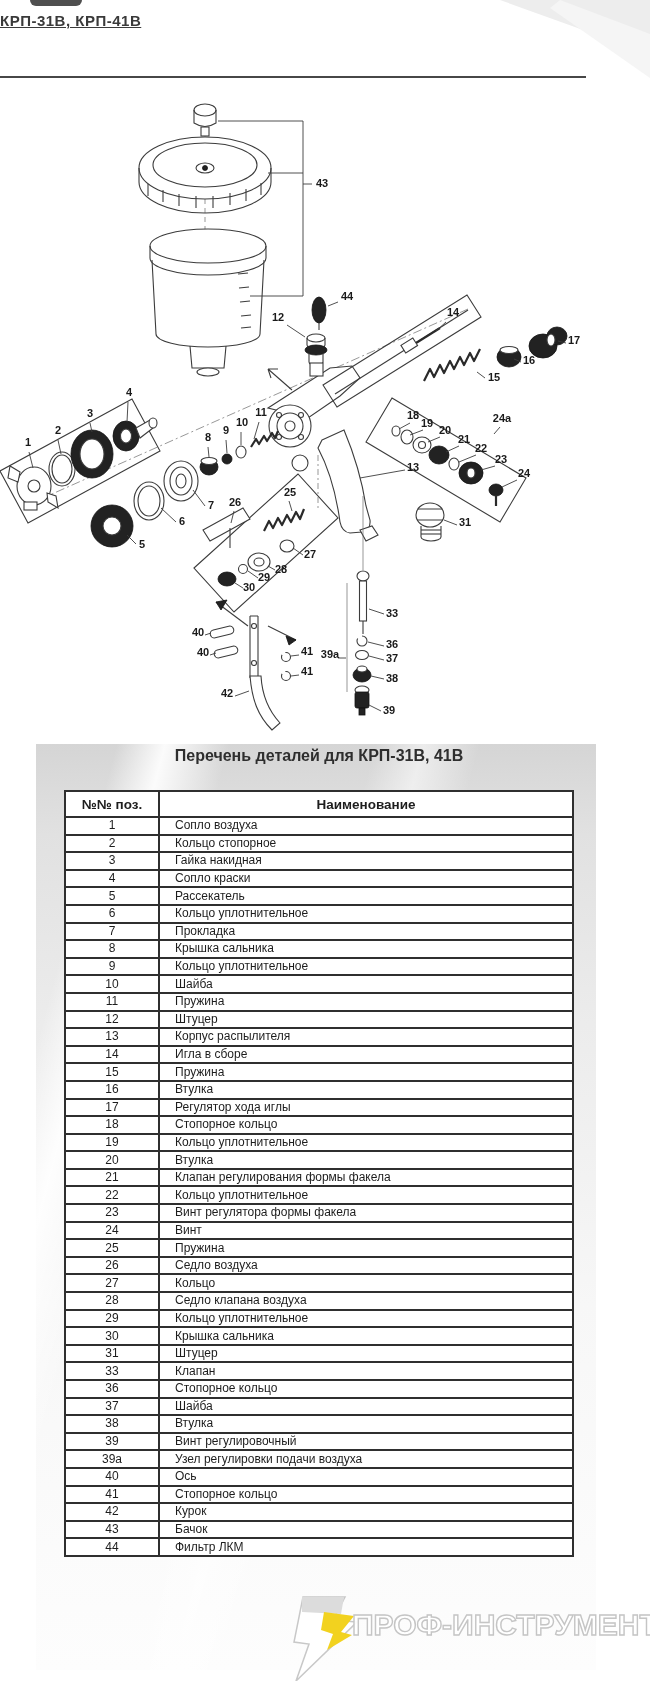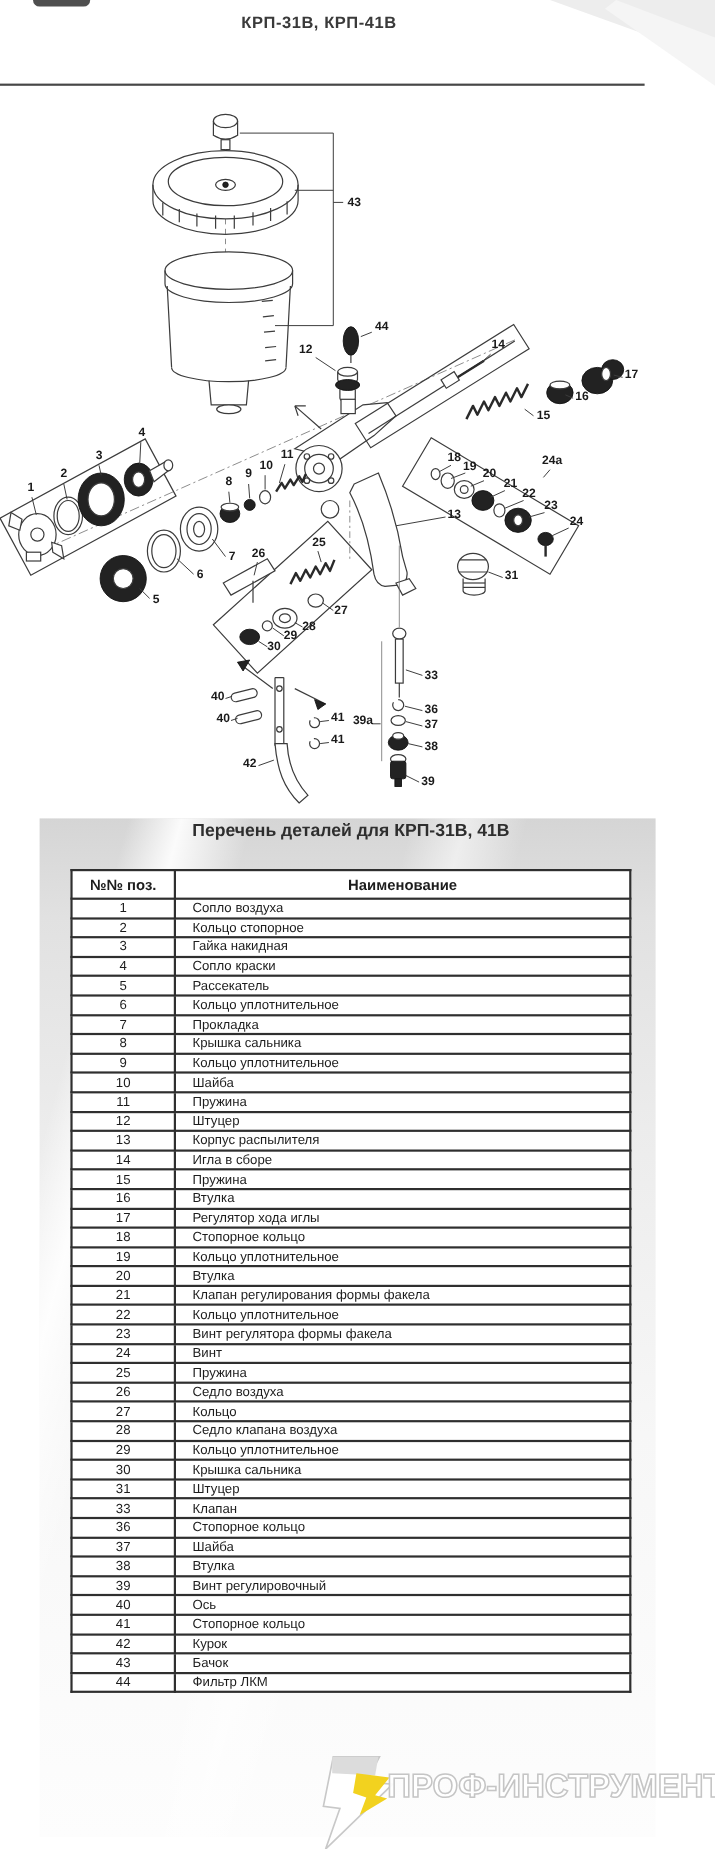--- a/index.html
+++ b/index.html
@@ -1,21 +1,21 @@
 <!DOCTYPE html>
 <html><head>
 <meta charset="utf-8">
 <style>
   html,body{margin:0;padding:0;}
   body{width:650px;height:1681px;position:relative;overflow:hidden;background:#ffffff;
        font-family:"Liberation Sans","DejaVu Sans",sans-serif;color:#222;}
   .abs{position:absolute;}
 
   
-  #page-title{left:0;top:12px;width:580px;text-align:center;font-size:15px;font-weight:bold;color:#3a3a3a;letter-spacing:.5px;}
+  #page-title{left:0;top:12px;width:580px;text-align:left;font-size:15px;font-weight:bold;color:#3a3a3a;letter-spacing:.5px;text-decoration:underline;}
   #top-rule{left:0;top:76px;width:586px;height:2px;background:#474747;}
   #corner-tab{left:30px;top:-7px;width:52px;height:13px;background:#4f4f4f;border-radius:6px;}
   #corner-wedges{right:0;top:0;}
 
   
   #diagram{left:0;top:78px;}
   #diagram .ln{stroke:#3c3c3c;stroke-width:1.1;fill:none;}
   #diagram .thin{stroke:#6b6b6b;stroke-width:.7;fill:none;}
   #diagram .dark{fill:#222;stroke:#111;stroke-width:.8;}
   #diagram .wht{fill:#fff;stroke:#3c3c3c;stroke-width:1.1;}
@@ -477,20 +477,24 @@
       </tr>
       <tr>
         <td>38</td>
         <td>Втулка</td>
       </tr>
       <tr>
         <td>39</td>
         <td>Винт регулировочный</td>
       </tr>
       <tr>
+        <td>39а</td>
+        <td>Узел регулировки подачи воздуха</td>
+      </tr>
+      <tr>
         <td>40</td>
         <td>Ось</td>
       </tr>
       <tr>
         <td>41</td>
         <td>Стопорное кольцо</td>
       </tr>
       <tr>
         <td>42</td>
         <td>Курок</td>

